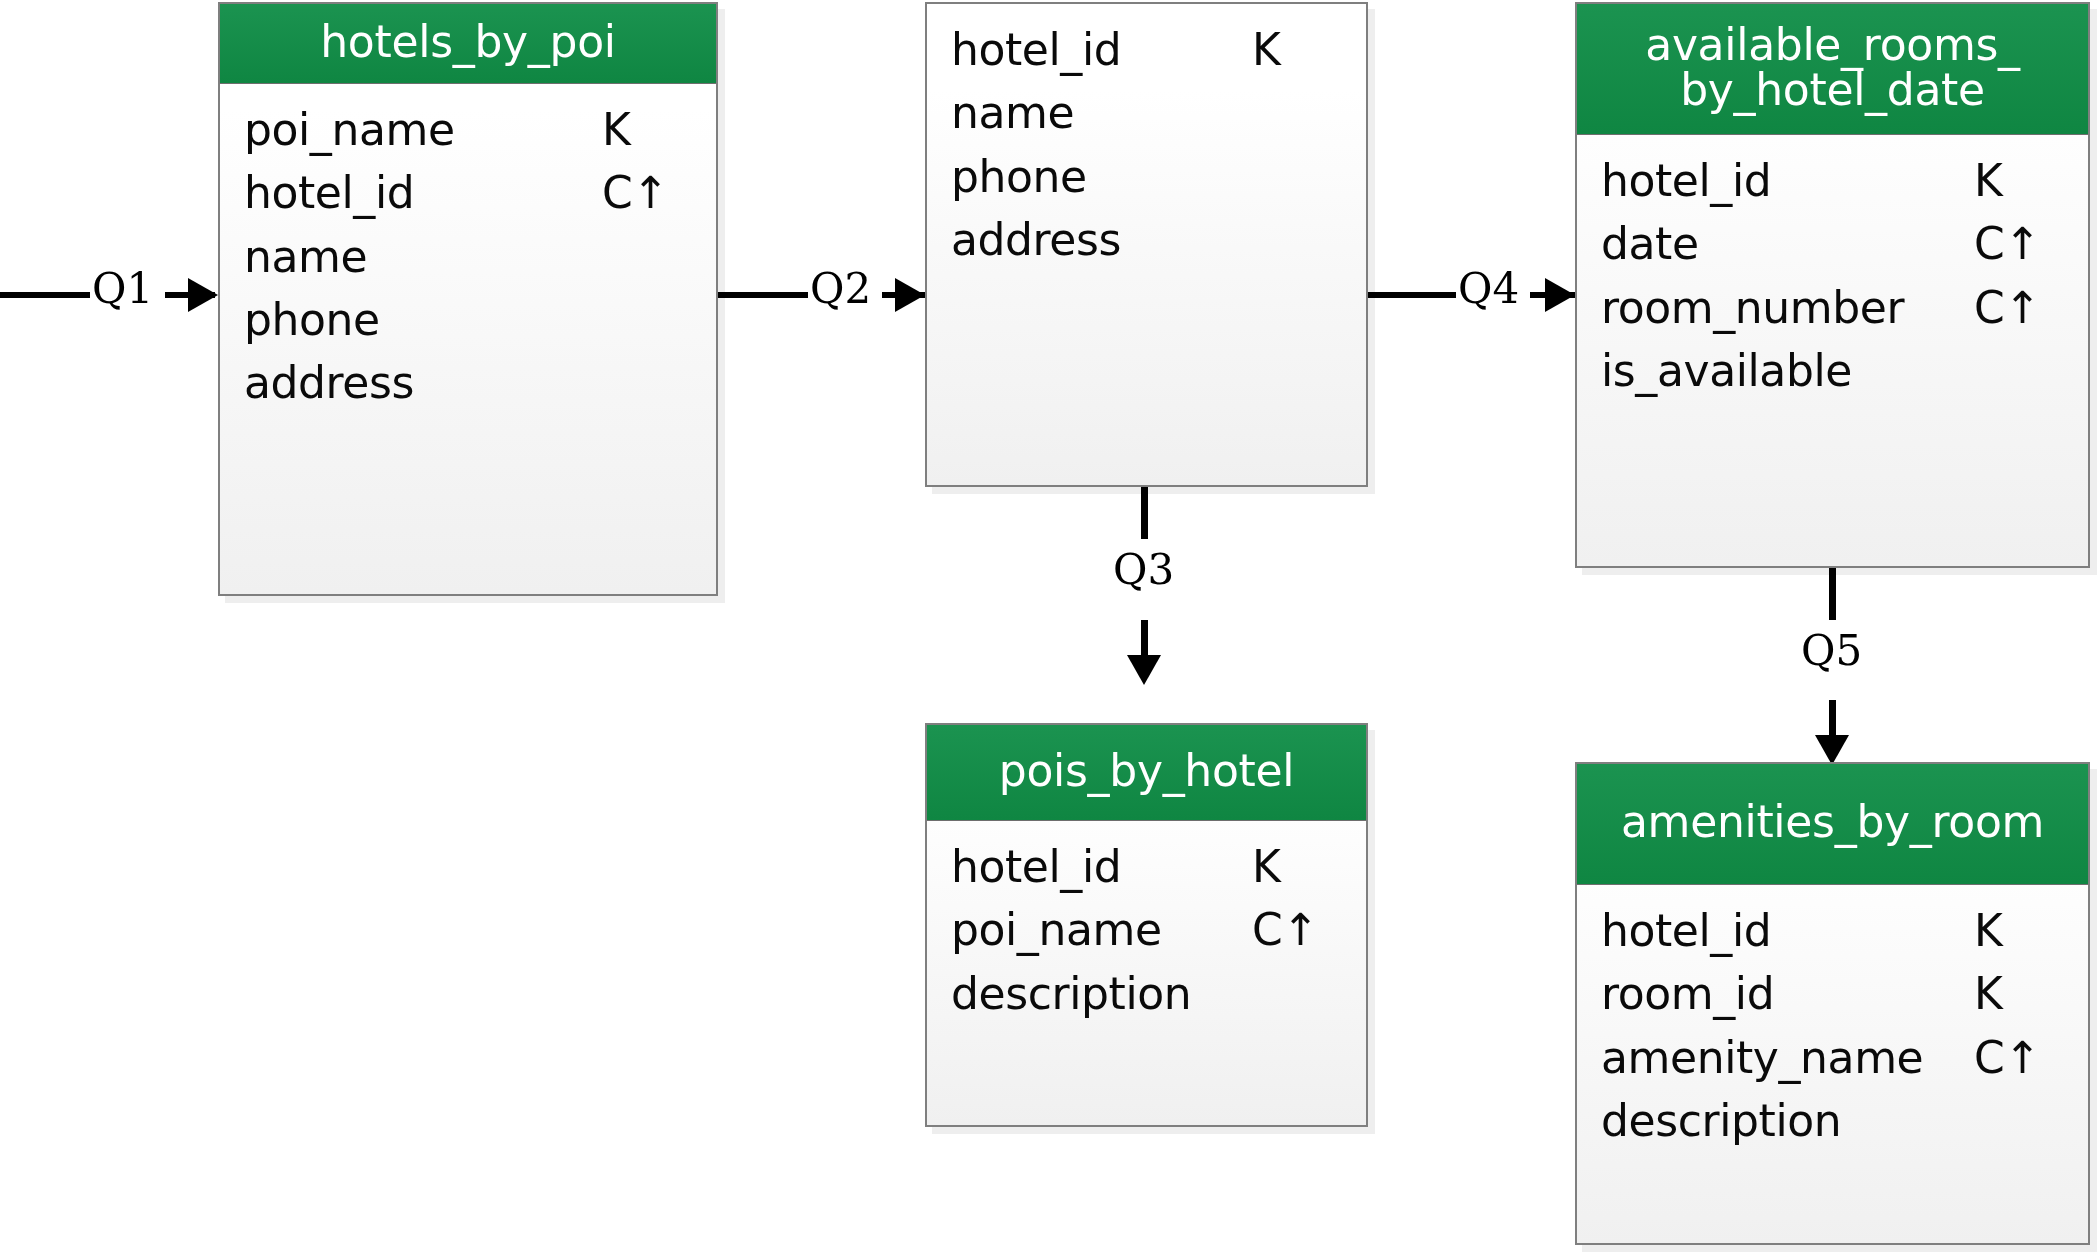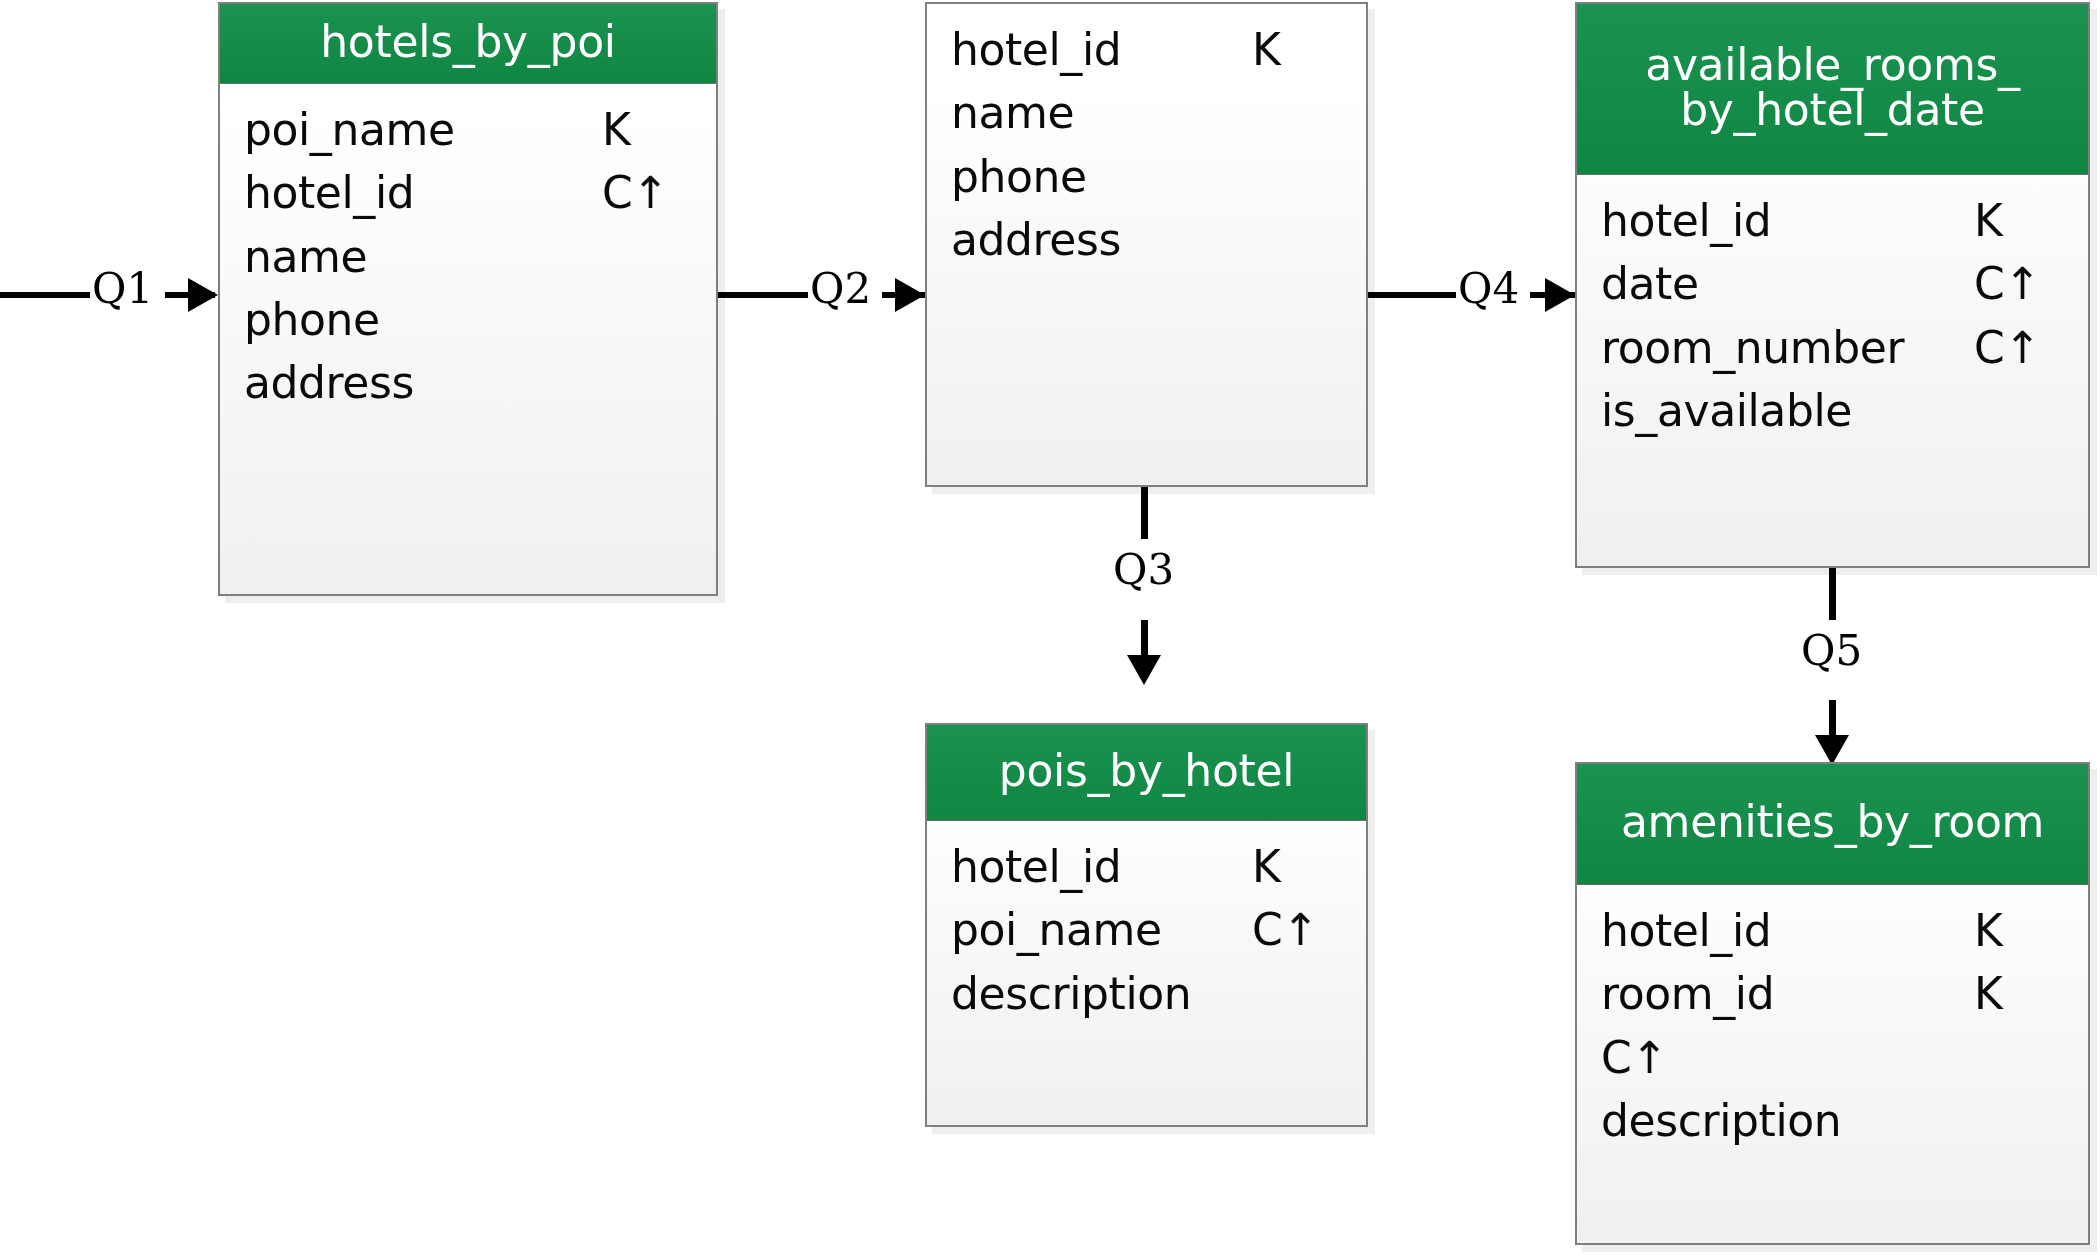--- a/index.html
+++ b/index.html
@@ -149,21 +149,21 @@
         <span class="col-key"></span>
       </div>
       <div class="row">
         <span class="col-name">address</span>
         <span class="col-key"></span>
       </div>
     </div>
   </div>
 
   <div class="tbl" style="left:1575px;top:2px;width:515px;height:566px;">
-    <div class="tbl-hdr" style="height:171px;">available_rooms_
+    <div class="tbl-hdr" style="height:131px;">available_rooms_
 by_hotel_date</div>
     <div class="tbl-body">
       <div class="row">
         <span class="col-name">hotel_id</span>
         <span class="col-key">K</span>
       </div>
       <div class="row">
         <span class="col-name">date</span>
         <span class="col-key">C↑</span>
       </div>
@@ -201,20 +201,21 @@
     <div class="tbl-body">
       <div class="row">
         <span class="col-name">hotel_id</span>
         <span class="col-key">K</span>
       </div>
       <div class="row">
         <span class="col-name">room_id</span>
         <span class="col-key">K</span>
       </div>
       <div class="row">
+        <span class="col-name">amenity_name</span>
         <span class="col-key">C↑</span>
       </div>
       <div class="row">
         <span class="col-name">description</span>
         <span class="col-key"></span>
       </div>
     </div>
   </div>
 
 </div>

